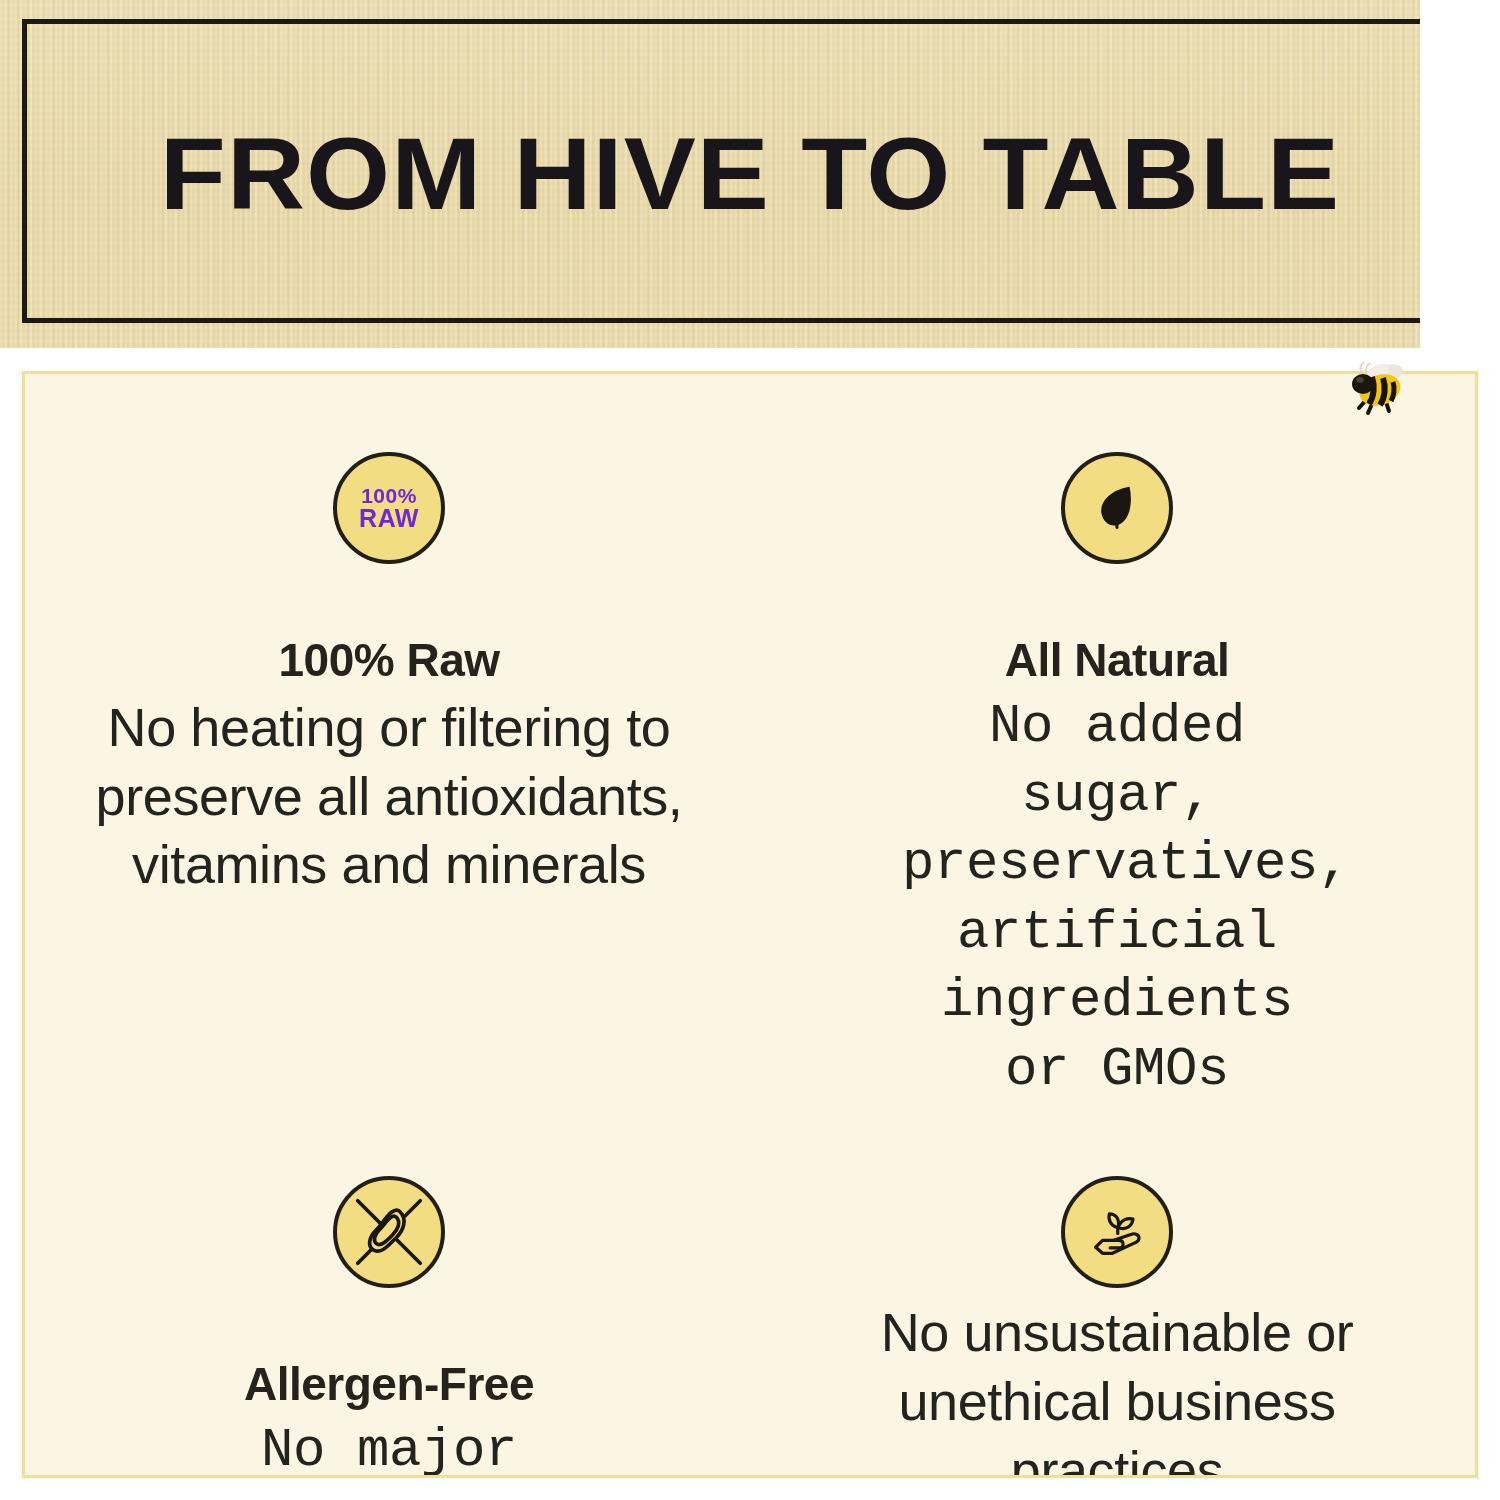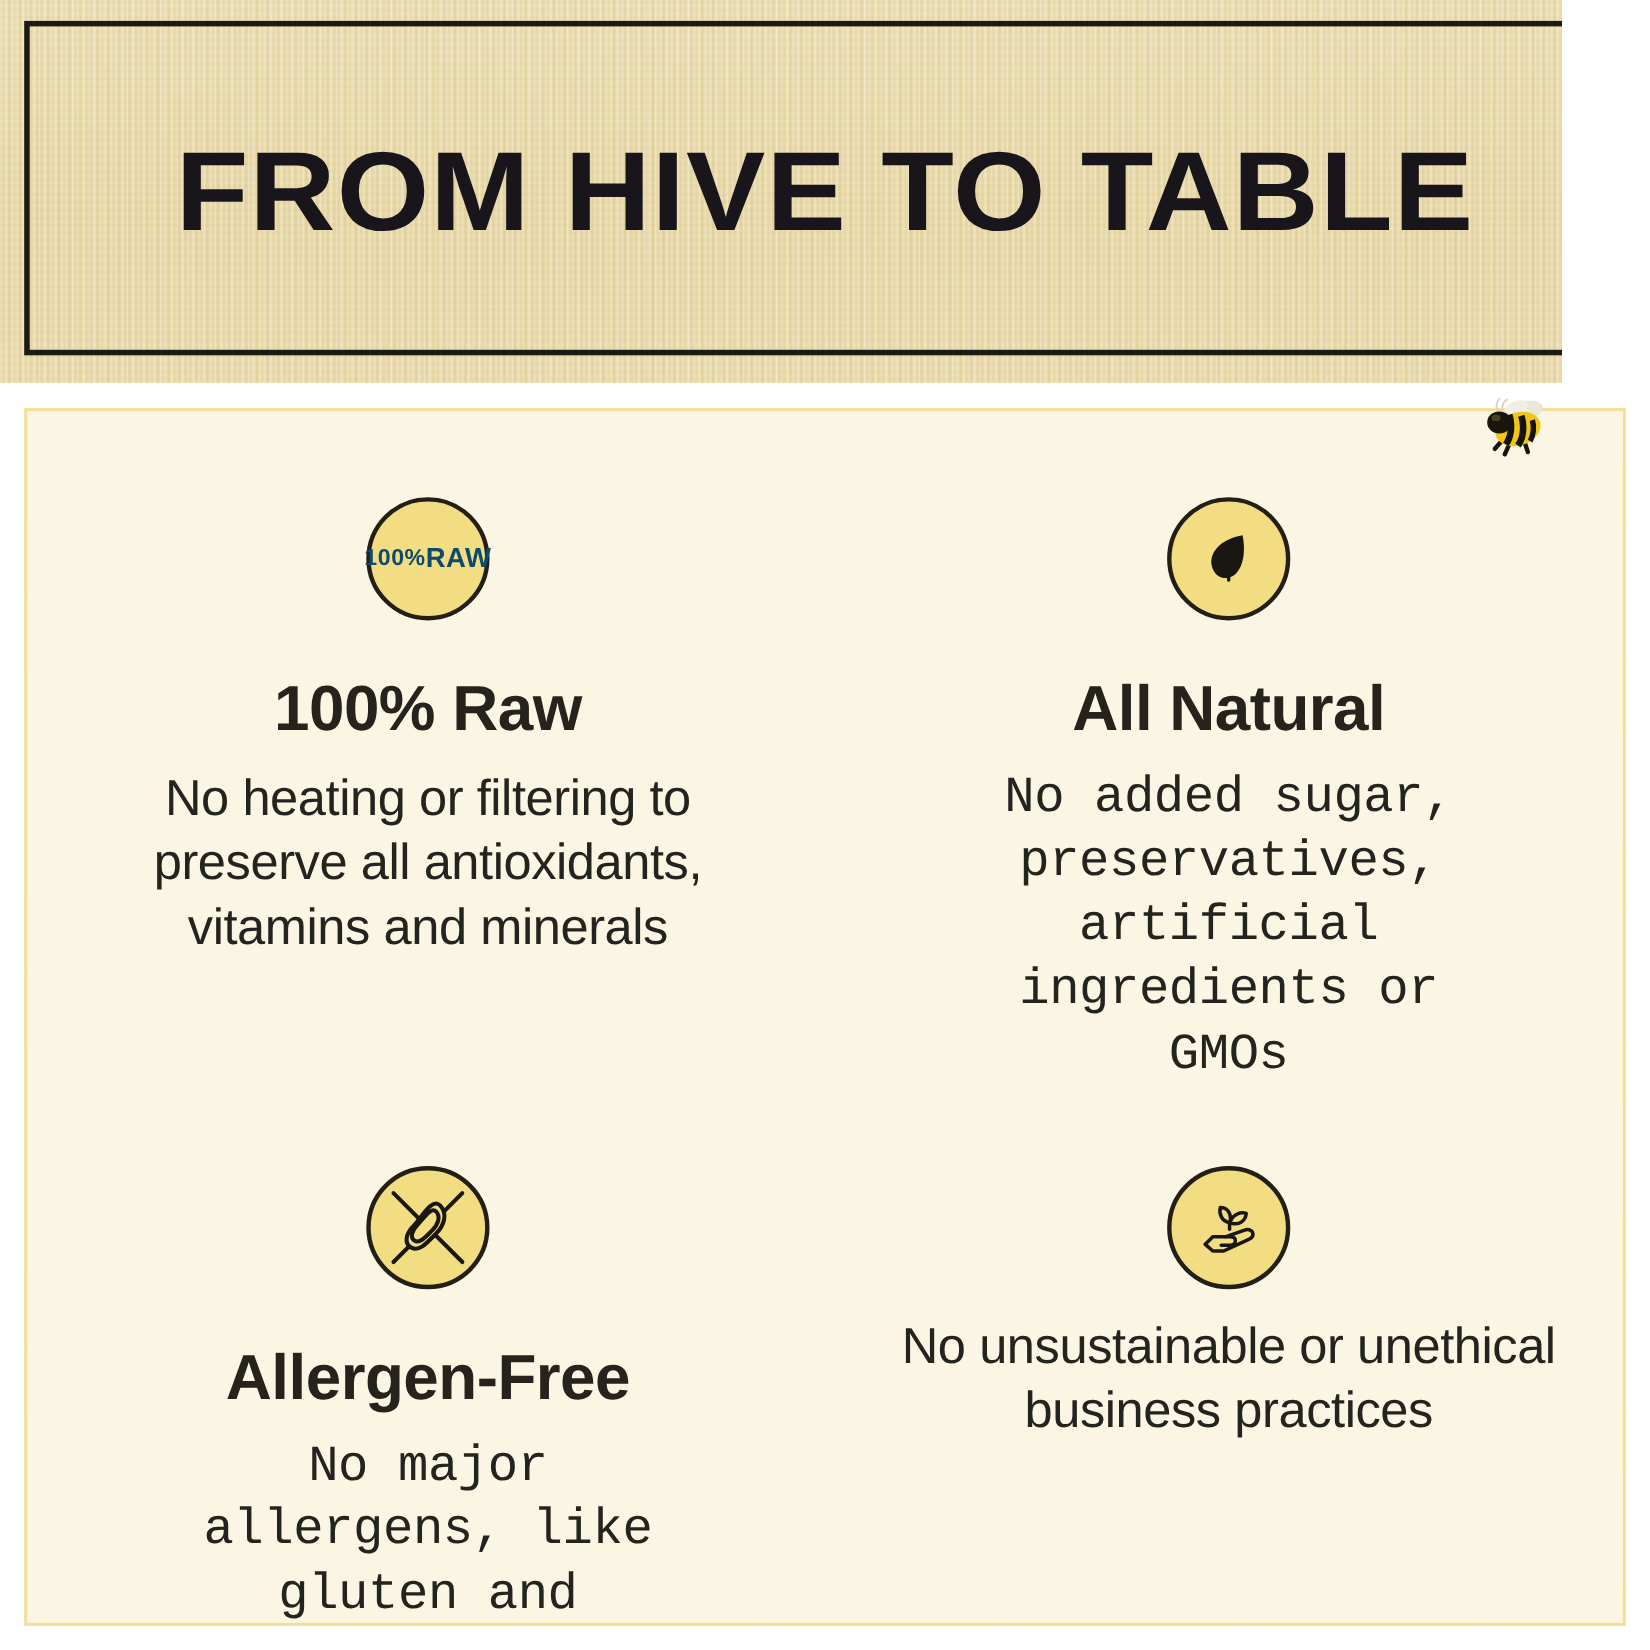--- a/index.html
+++ b/index.html
@@ -130,41 +130,41 @@
     border-radius: 50%;
     background: #f2dd82;
     border: 4px solid #231f16;
     box-sizing: border-box;
     display: flex;
     align-items: center;
     justify-content: center;
     flex: none;
   }
   .badge.raw {
-    flex-direction: row;
+    flex-direction: column;
     line-height: 1.02;
-    color: #0c4a6e;
+    color: #6d28d9;
     font-weight: bold;
     letter-spacing: 0.5px;
   }
   .badge.raw .l1 { font-size: 21px; }
   .badge.raw .l2 { font-size: 25px; }
 
   .feat-title {
-    margin-top: 52px;
+    margin-top: 73px;
     font-weight: bold;
-    font-size: 58px;
+    font-size: 46px;
     color: #25231c;
     letter-spacing: -0.5px;
     text-align: center;
     line-height: 1;
   }
   .feat-desc {
-    margin-top: 22px;
-    font-size: 46px;
+    margin-top: 10px;
+    font-size: 54px;
     font-weight: 400;
     color: #24241f;
     text-align: center;
     line-height: 1.27;
     letter-spacing: -0.4px;
     max-width: 640px;
   }
   .cell-narrow .feat-desc { max-width: 430px; font-family: Liberation Mono, monospace; }
 
   

